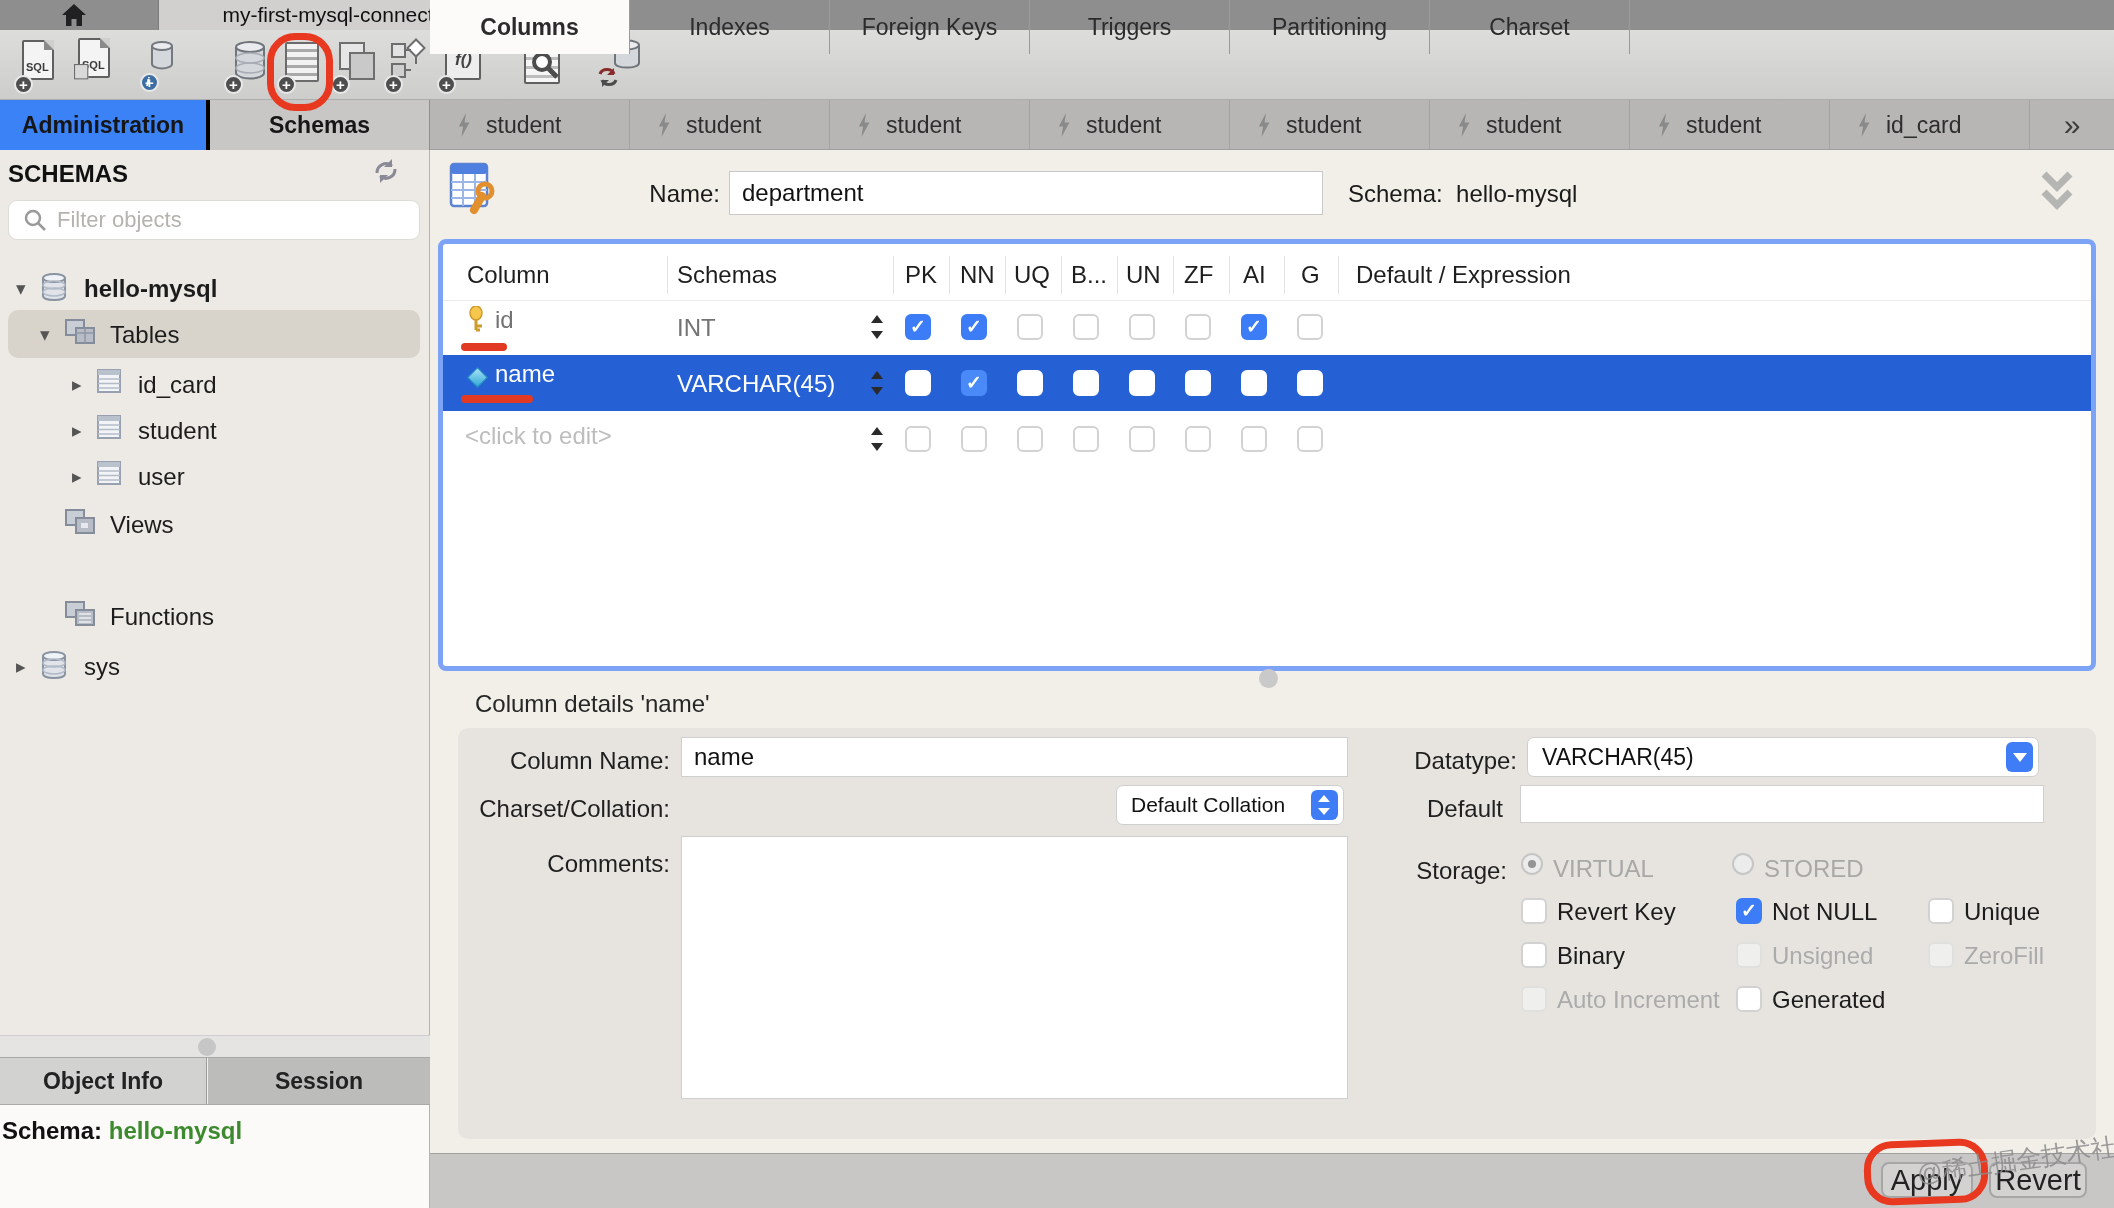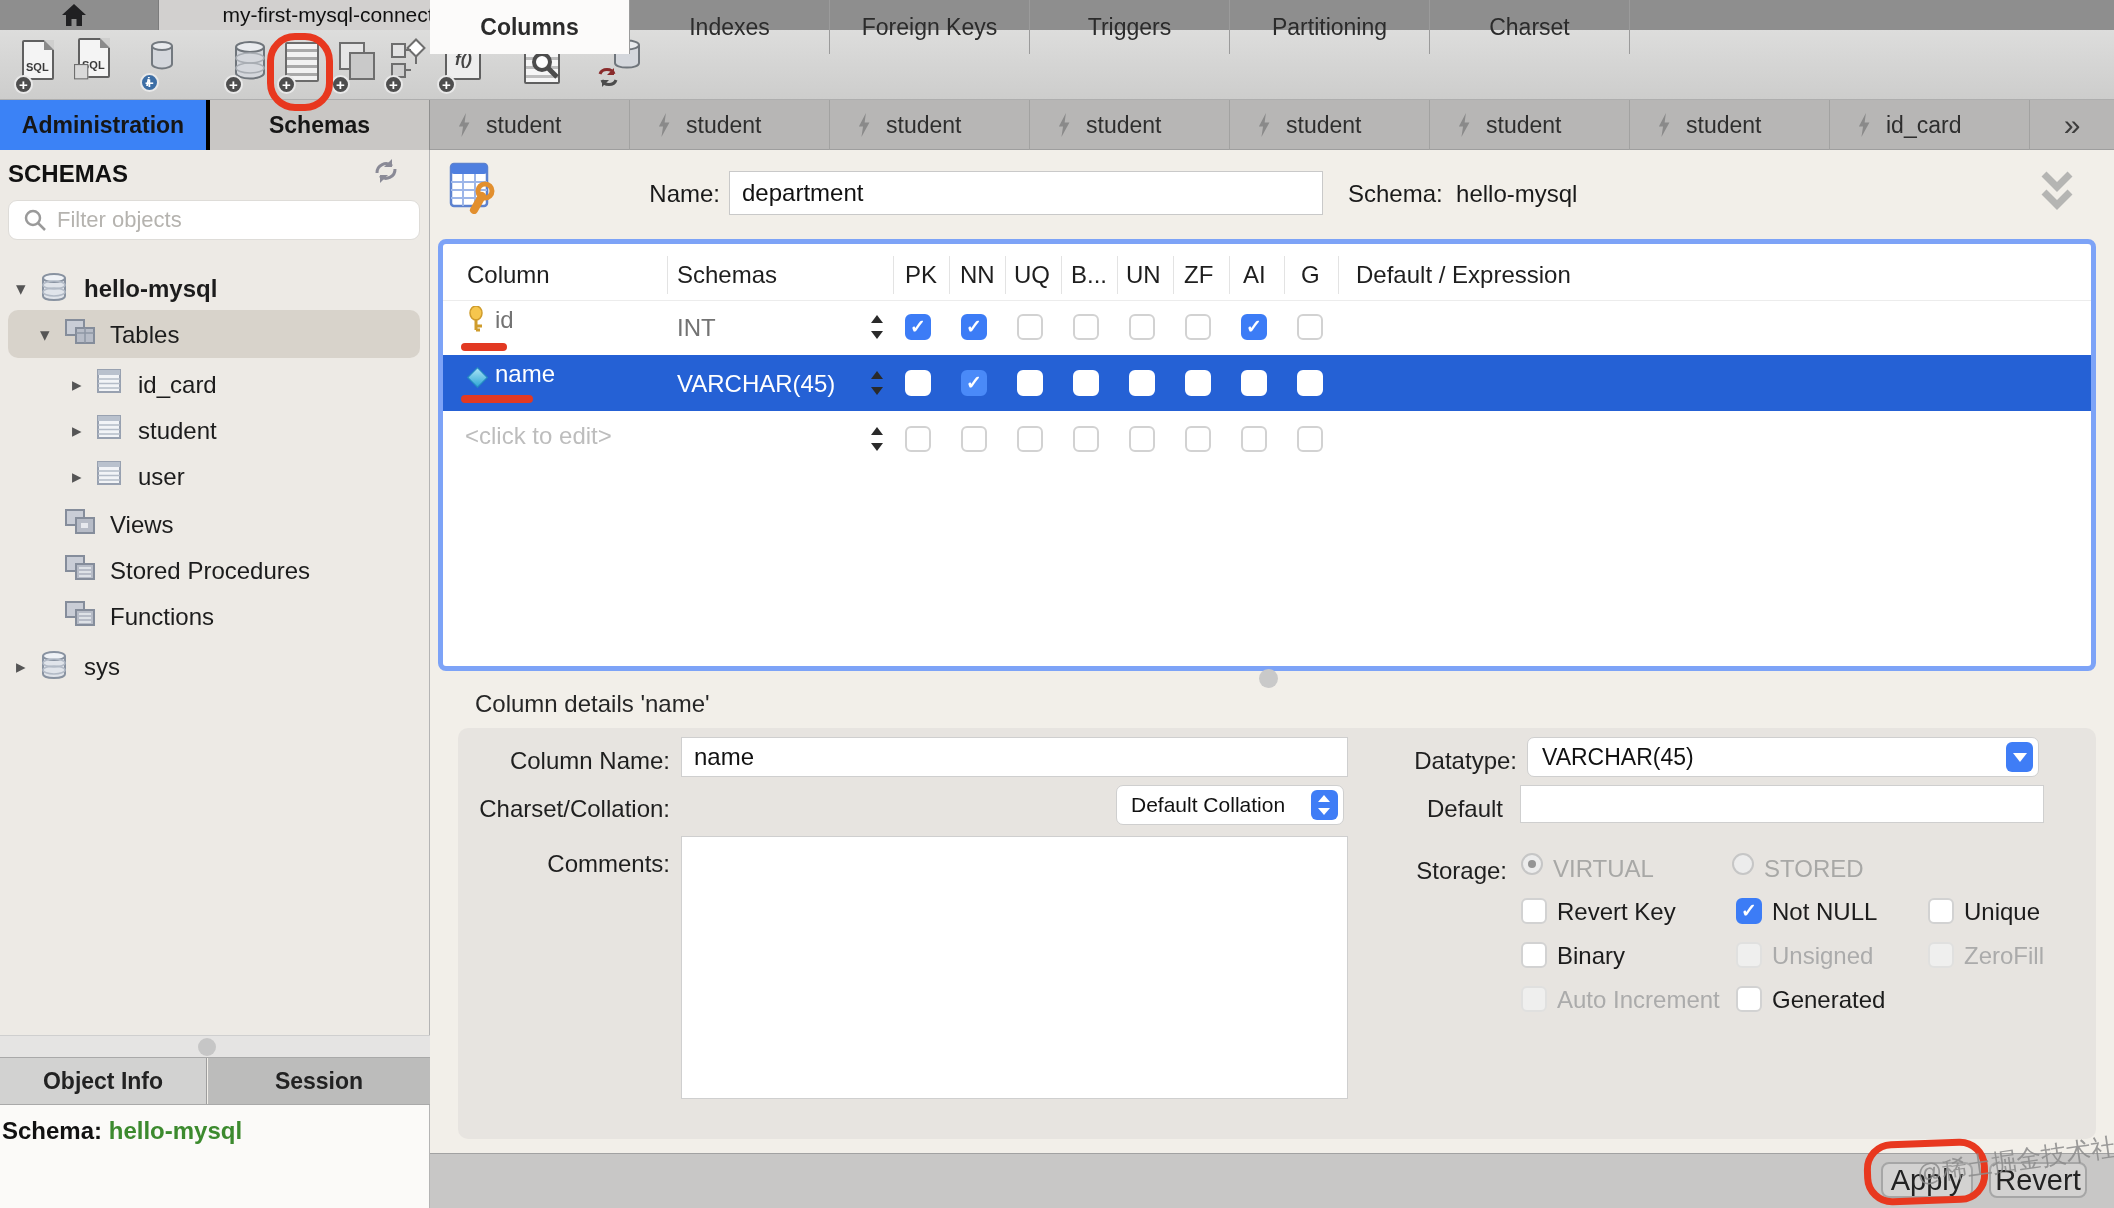--- a/index.html
+++ b/index.html
@@ -374,30 +374,20 @@
       <span class="treeicon" style="left:64px">
         <svg width="32" height="28" viewBox="0 0 32 28">
             <rect x="2" y="2" width="18" height="15" fill="#c9cdd6" stroke="#858d9b" stroke-width="2"></rect>
             <rect x="12" y="10" width="18" height="15" fill="#b7bcc7" stroke="#858d9b" stroke-width="2"></rect>
             <rect x="17" y="15" width="7" height="5" fill="#e7e9ee"></rect>
           </svg>
       </span>
       <span class="tree-label" style="left:110px">Views</span>
     </div>
 
-    <div class="tree-row" style="top:398px">
-      <span class="treeicon" style="left:64px">
-        <svg width="32" height="28" viewBox="0 0 32 28">
-            <rect x="2" y="2" width="18" height="15" fill="#c9cdd6" stroke="#858d9b" stroke-width="2"></rect>
-            <rect x="12" y="10" width="18" height="15" fill="#b7bcc7" stroke="#858d9b" stroke-width="2"></rect>
-            <path d="M15 14h12M15 18h12M15 22h12" stroke="#eceef2" stroke-width="1.5"></path>
-          </svg>
-      </span>
-      <span class="tree-label" style="left:110px">Stored Procedures</span>
-    </div>
 
     <div class="tree-row" style="top:444px">
       <span class="treeicon" style="left:64px">
         <svg width="32" height="28" viewBox="0 0 32 28">
             <rect x="2" y="2" width="18" height="15" fill="#c9cdd6" stroke="#858d9b" stroke-width="2"></rect>
             <rect x="12" y="10" width="18" height="15" fill="#b7bcc7" stroke="#858d9b" stroke-width="2"></rect>
             <path d="M15 14h12M15 18h12M15 22h12" stroke="#eceef2" stroke-width="1.5"></path>
           </svg>
       </span>
       <span class="tree-label" style="left:110px">Functions</span>

